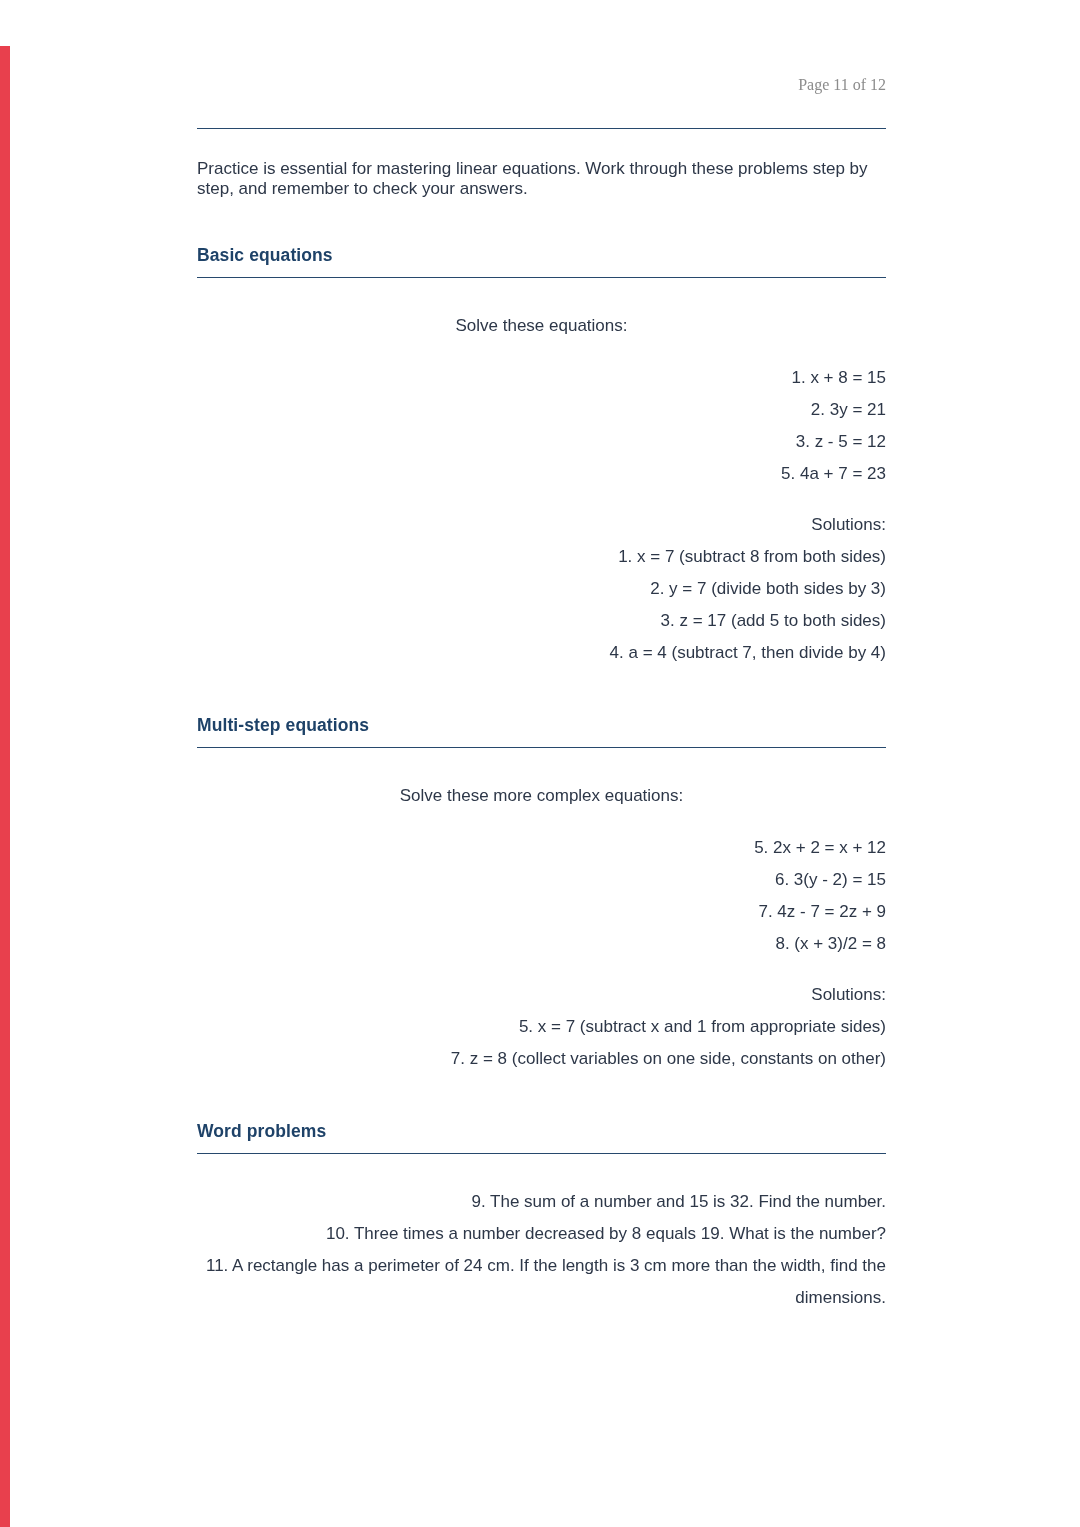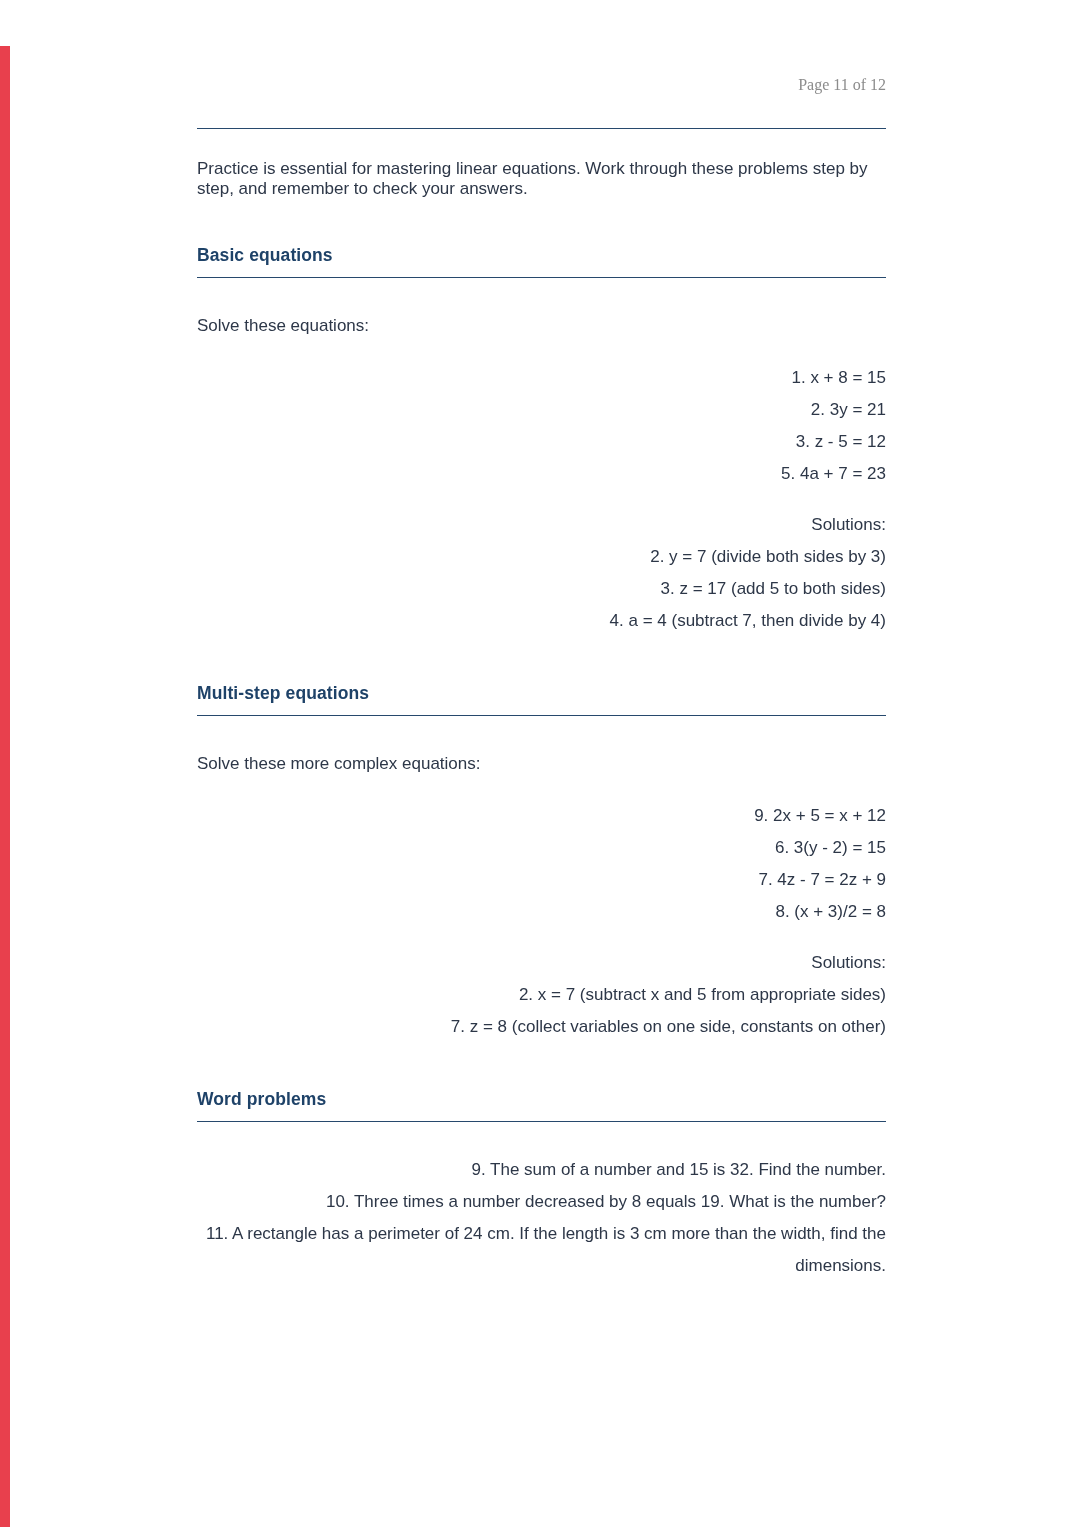--- a/index.html
+++ b/index.html
@@ -44,20 +44,21 @@
   .para {
     font-size: 17px;
     line-height: 20px;
     margin-top: 30px;
     max-width: 692px;
   }
   .lead {
     font-size: 17px;
     line-height: 32px;
     margin-top: 32px;
+    text-align: center;
   }
   .list {
     margin-top: 20px;
     text-align: right;
   }
   .list-line {
     font-size: 17px;
     line-height: 32px;
     max-width: 692px;
   }
@@ -97,39 +98,40 @@
       <hr class="section-rule">
       <div class="lead">Solve these equations:</div>
       <div class="list">
         <div class="list-line">1. x + 8 = 15</div>
         <div class="list-line">2. 3y = 21</div>
         <div class="list-line">3. z - 5 = 12</div>
         <div class="list-line">5. 4a + 7 = 23</div>
       </div>
       <div class="list solutions">
         <div class="list-line">Solutions:</div>
+        <div class="list-line">1. x = 7 (subtract 8 from both sides)</div>
         <div class="list-line">2. y = 7 (divide both sides by 3)</div>
         <div class="list-line">3. z = 17 (add 5 to both sides)</div>
         <div class="list-line">4. a = 4 (subtract 7, then divide by 4)</div>
       </div>
     </div>
 
     <div class="section-gap">
       <div class="section-title">Multi-step equations</div>
       <hr class="section-rule">
       <div class="lead">Solve these more complex equations:</div>
       <div class="list">
-        <div class="list-line">9. 2x + 5 = x + 12</div>
+        <div class="list-line">5. 2x + 2 = x + 12</div>
         <div class="list-line">6. 3(y - 2) = 15</div>
         <div class="list-line">7. 4z - 7 = 2z + 9</div>
         <div class="list-line">8. (x + 3)/2 = 8</div>
       </div>
       <div class="list solutions">
         <div class="list-line">Solutions:</div>
-        <div class="list-line">2. x = 7 (subtract x and 5 from appropriate sides)</div>
+        <div class="list-line">5. x = 7 (subtract x and 1 from appropriate sides)</div>
         <div class="list-line">7. z = 8 (collect variables on one side, constants on other)</div>
       </div>
     </div>
 
     <div class="section-gap">
       <div class="section-title">Word problems</div>
       <hr class="section-rule">
       <div class="list" style="margin-top:32px">
         <div class="list-line">9. The sum of a number and 15 is 32. Find the number.</div>
         <div class="list-line">10. Three times a number decreased by 8 equals 19. What is the number?</div>

